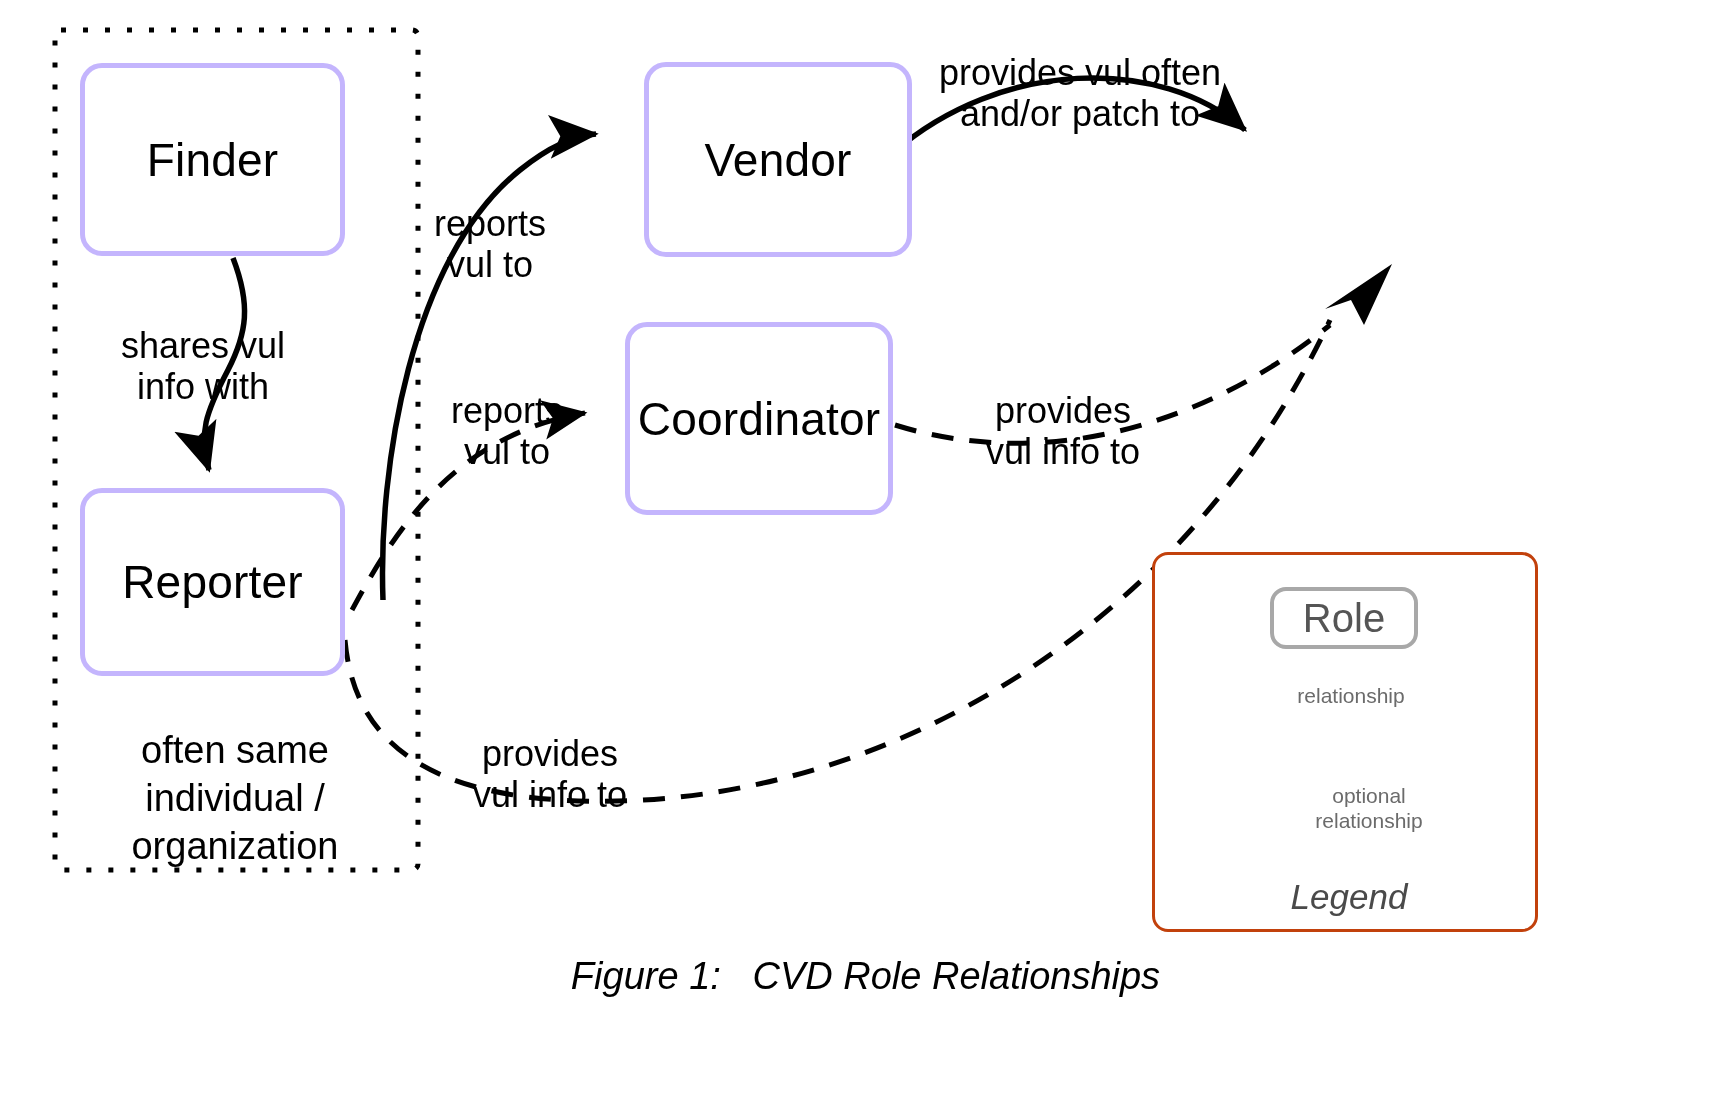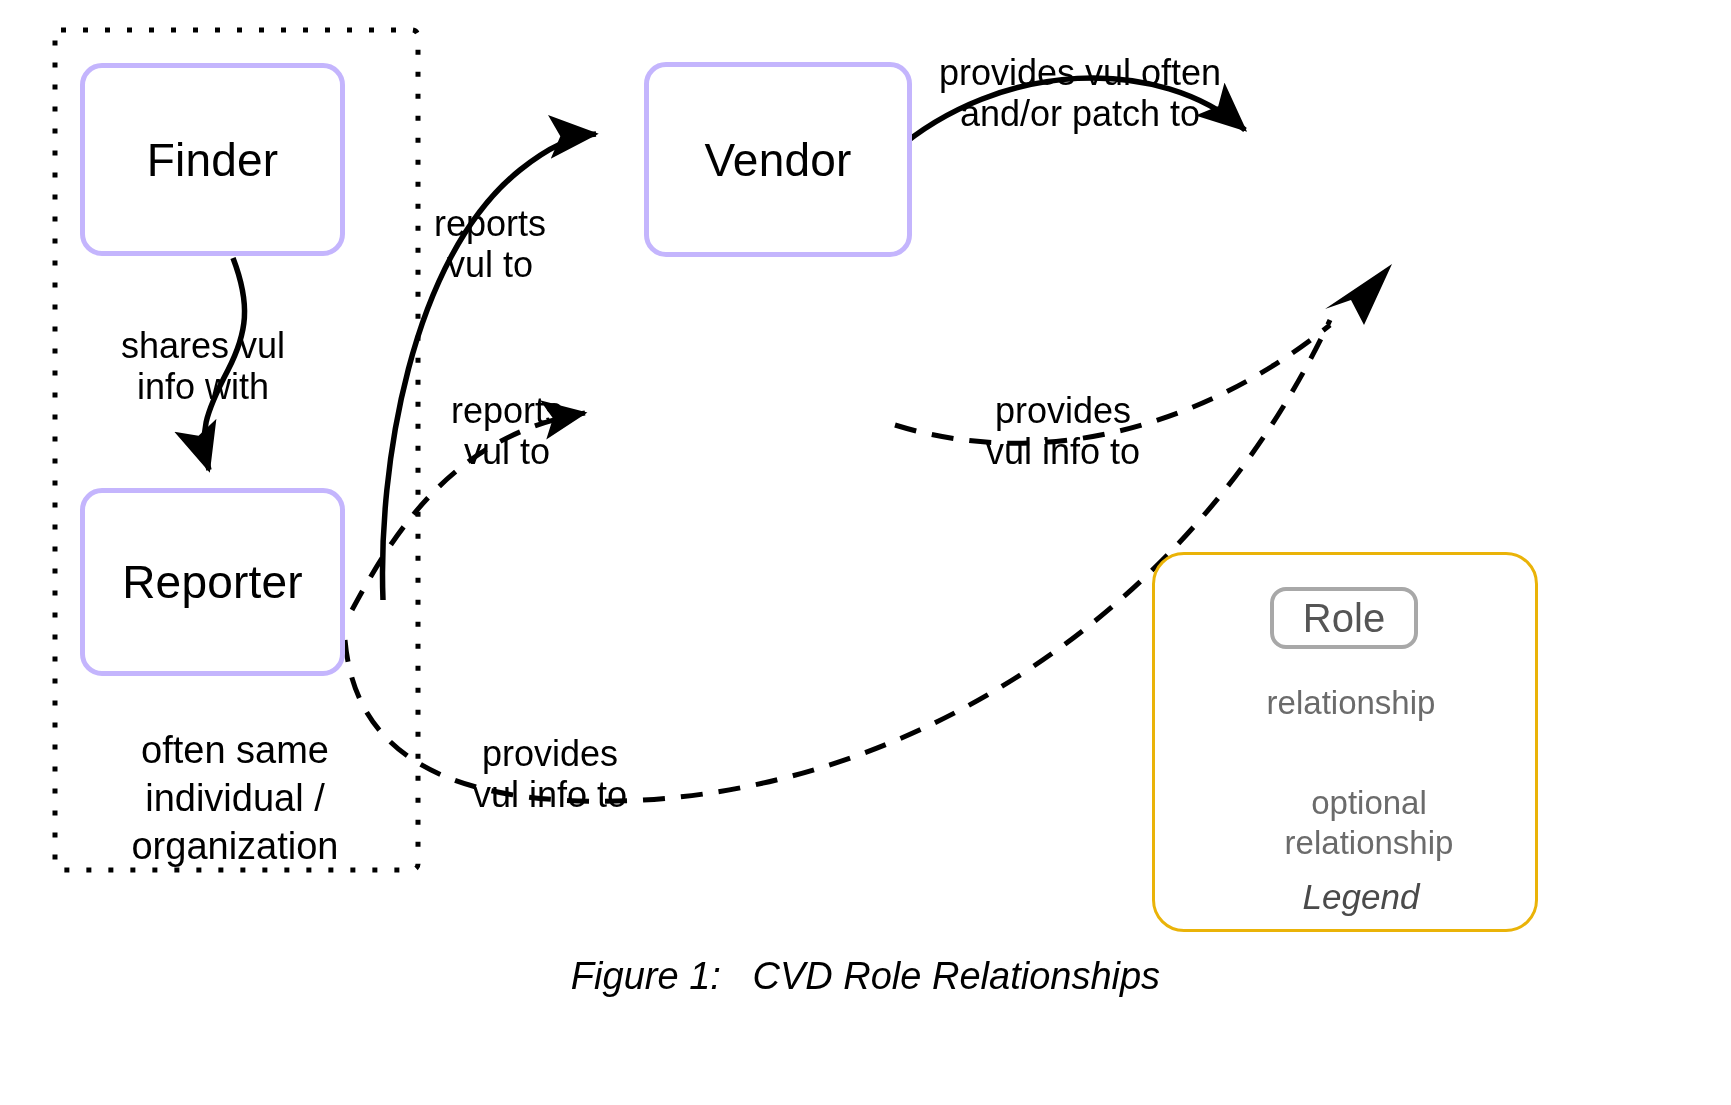--- a/index.html
+++ b/index.html
@@ -48,39 +48,39 @@
     position: absolute;
     font-size: 38px;
     line-height: 1.26;
     color: #000000;
     text-align: center;
     white-space: pre;
   }
   .legend-panel {
     position: absolute;
     box-sizing: border-box;
-    border: 3px solid #eab308;
-    border-radius: 32px;
+    border: 3px solid #c2410c;
+    border-radius: 16px;
     background: #ffffff;
   }
   .legend-role {
     position: absolute;
     box-sizing: border-box;
     border: 4px solid #a8a8a8;
     border-radius: 16px;
     background: #ffffff;
     display: flex;
     align-items: center;
     justify-content: center;
     font-size: 40px;
     color: #555555;
   }
   .legend-text {
     position: absolute;
-    font-size: 33px;
+    font-size: 21px;
     line-height: 1.2;
     color: #6b6b6b;
     text-align: center;
     white-space: pre;
   }
   .legend-title {
     position: absolute;
     font-size: 35px;
     font-style: italic;
     color: #4a4a4a;
@@ -141,20 +141,23 @@
   </div>
 
   <div class="node-box" style="left:80px; top:488px; width:265px; height:188px;">
     <span>Reporter</span>
   </div>
 
   <div class="node-box" style="left:644px; top:62px; width:268px; height:195px;">
     <span>Vendor</span>
   </div>
 
+  <div class="node-box" style="left:625px; top:322px; width:268px; height:193px;">
+    <span>Coordinator</span>
+  </div>
 
 
   <div class="edge-label" style="left:88px; top:325px; width:230px;">shares vul
 info with</div>
 
   <div class="edge-label" style="left:400px; top:203px; width:180px;">reports
 vul to</div>
 
   <div class="edge-label" style="left:930px; top:52px; width:300px;">provides vul often
 and/or patch to</div>
@@ -176,18 +179,18 @@
 
     <div class="legend-role" style="left:115px; top:32px; width:148px; height:62px;">
       <span>Role</span>
     </div>
 
     <div class="legend-text" style="left:26px; top:128px; width:340px;">relationship</div>
 
     <div class="legend-text" style="left:44px; top:228px; width:340px;">optional
 relationship</div>
 
-    <div class="legend-title" style="left:16px; top:322px;">Legend</div>
+    <div class="legend-title" style="left:4px; top:322px;">Legend</div>
   </div>
 
   <div class="caption" style="left:0; top:955px; width:1731px; text-align:center;">Figure 1:   CVD Role Relationships</div>
 
 </div>
 
 </body></html>

